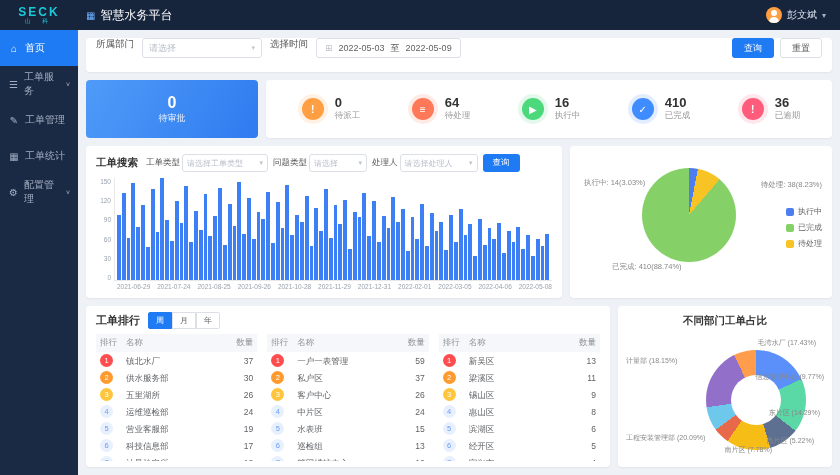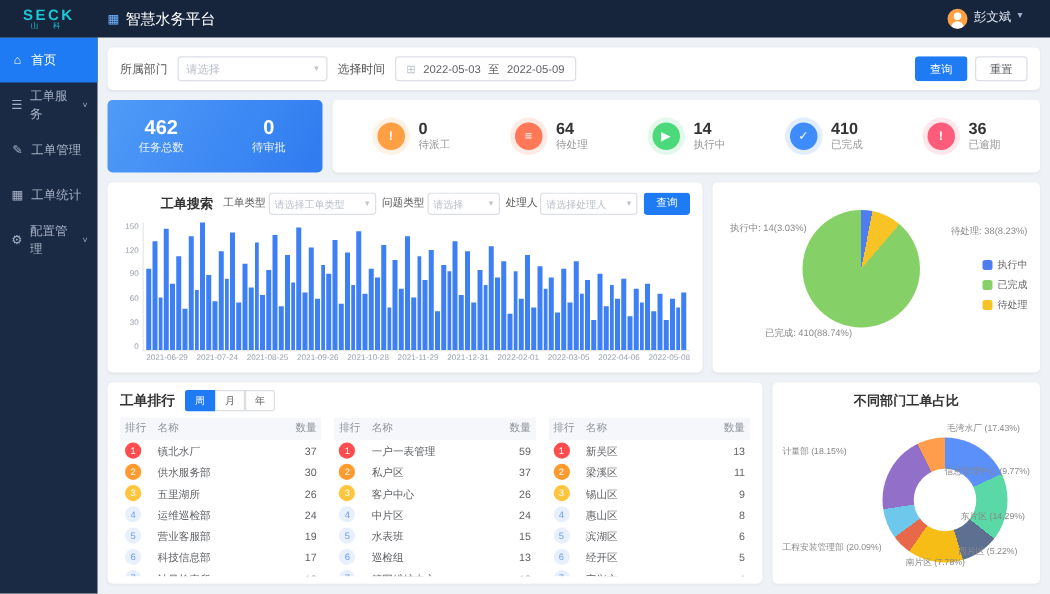--- a/index.html
+++ b/index.html
@@ -10,37 +10,37 @@
     background:#eef1f5; color:#333; font-size:11px;
   }
   
   .header { position:absolute; top:0; left:0; width:100%; height:30px;
     background:#16243c; display:flex; align-items:center; z-index:5; }
   .logo { width:78px; display:flex; flex-direction:column; align-items:center; justify-content:center; }
   .logo-main { color:#1cc8d8; font-weight:bold; font-size:12px; letter-spacing:2px; line-height:12px; }
   .logo-sub { color:#1cc8d8; font-size:6px; letter-spacing:5px; line-height:7px; }
   .app-title-wrap { display:flex; align-items:center; gap:5px; color:#fff; font-size:12px; margin-left:8px; }
   .app-title-icon { color:#6fb2ff; font-size:10px; }
-  .user { margin-left:auto; display:flex; align-items:flex-start; gap:5px; color:#dbe4f0; font-size:10px; padding-right:22px; cursor:pointer; }
+  .user { margin-left:auto; display:flex; align-items:center; gap:5px; color:#dbe4f0; font-size:10px; padding-right:14px; cursor:pointer; }
   .avatar { width:16px; height:16px; border-radius:50%; background:#ff9f43; position:relative; overflow:hidden; }
   .avatar::before { content:''; position:absolute; left:5px; top:3px; width:6px; height:6px; border-radius:50%; background:#fff; }
   .avatar::after { content:''; position:absolute; left:3px; top:10px; width:10px; height:7px; border-radius:5px 5px 0 0; background:#fff; }
   .caret { font-size:8px; color:#9fb2cc; }
   
   .sidebar { position:absolute; top:30px; left:0; width:78px; bottom:0; background:#1b2a44; }
   .side-item { height:36px; display:flex; align-items:center; gap:5px; padding:0 8px; color:#a3aec2; font-size:10px; cursor:pointer; }
   .side-item .s-icon { font-size:10px; width:12px; text-align:center; }
   .side-item.active { background:#1f7bf4; color:#fff; }
   .side-item .s-caret { margin-left:auto; font-size:7px; }
   
   .main { position:absolute; left:78px; top:30px; right:0; bottom:0; padding:8px;
     display:flex; flex-direction:column; gap:8px; }
   .panel { background:#fff; border-radius:4px; box-shadow:0 1px 2px rgba(0,0,0,.05); }
   
-  .filter-bar { height:34px; flex:0 0 34px; display:flex; align-items:center; gap:8px; padding:0 10px; }
+  .filter-bar { height:34px; flex:0 0 34px; display:flex; gap:8px; padding:0 10px; }
   .f-label { font-size:9.5px; color:#555; white-space:nowrap; }
   .select { height:20px; border:1px solid #dcdfe6; border-radius:3px; display:flex; align-items:center;
     justify-content:space-between; padding:0 6px; color:#b8bec8; font-size:9px; background:#fff; cursor:pointer; white-space:nowrap; }
   .sel-caret { font-size:7px; color:#c0c4cc; margin-left:4px; }
   .dept-select { width:120px; }
   .date-box { height:20px; border:1px solid #dcdfe6; border-radius:3px; display:flex; align-items:center;
     gap:6px; padding:0 8px; font-size:9px; color:#606266; cursor:pointer; }
   .cal-icon { color:#c0c4cc; font-size:9px; }
   .filter-actions { margin-left:auto; display:flex; gap:6px; }
   .btn { height:20px; padding:0 11px; border-radius:3px; font-size:9px; display:flex; align-items:center; cursor:pointer; border:1px solid transparent; }
@@ -54,21 +54,21 @@
   .summary-label { font-size:9px; opacity:.9; }
   .stats-card { flex:1; display:flex; align-items:center; justify-content:space-around; padding:0 8px; }
   .stat-item { display:flex; align-items:center; gap:7px; }
   .stat-ring { width:30px; height:30px; border-radius:50%; display:flex; align-items:center; justify-content:center; }
   .stat-dot { width:22px; height:22px; border-radius:50%; color:#fff; font-size:10px; display:flex; align-items:center; justify-content:center; font-weight:bold; }
   .stat-value { font-size:13px; font-weight:bold; color:#333; line-height:14px; }
   .stat-label { font-size:8.5px; color:#999; }
   
   .mid-row { display:flex; gap:8px; height:152px; flex:0 0 152px; }
   .search-panel { flex:1; padding:8px 10px; display:flex; flex-direction:column; min-width:0; }
-  .sp-header { display:flex; align-items:center; gap:5px; white-space:nowrap; overflow:hidden;justify-content:flex-end; }
+  .sp-header { display:flex; align-items:center; gap:5px; white-space:nowrap; overflow:hidden; }
   .sp-title { font-size:10.5px; font-weight:bold; color:#333; margin-right:3px; }
   .sp-field { display:flex; align-items:center; gap:2px; }
   .sp-field .f-label { font-size:8.5px; }
   .sp-field .select { height:18px; font-size:8px; padding:0 4px; }
   .sel-a { width:86px; } .sel-b { width:58px; } .sel-c { width:78px; }
   .sp-btn { height:18px; padding:0 9px; font-size:8.5px; }
   .chart-wrap { flex:1; display:flex; margin-top:6px; min-height:0; }
   .y-axis { width:18px; display:flex; flex-direction:column; justify-content:space-between; align-items:flex-end; font-size:6.5px; color:#9aa3af; padding-right:3px; }
   .bars-area { flex:1; display:flex; align-items:flex-end; border-left:1px solid #e8e8e8; border-bottom:1px solid #e8e8e8; padding:0 2px; }
   .bar { flex:1; margin-right:1px; min-width:1px; }
@@ -180,24 +180,20 @@
     </div>
     <div class="filter-actions">
       <button class="btn btn-primary">查询</button>
       <button class="btn btn-ghost">重置</button>
     </div>
   </div>
 
   <div class="stats-row">
     <div class="summary-card">
       <div class="summary-half">
-        <div class="summary-value">462</div>
-        <div class="summary-label">任务总数</div>
-      </div>
-      <div class="summary-half">
         <div class="summary-value">0</div>
         <div class="summary-label">待审批</div>
       </div>
     </div>
     <div class="panel stats-card">
       <div class="stat-item">
         <span class="stat-ring" style="background: rgba(255, 159, 67, 0.15);">
             <span class="stat-dot" style="background: rgb(255, 159, 67);">!</span>
           </span>
         <span class="stat-text">
@@ -212,21 +208,21 @@
         <span class="stat-text">
           <div class="stat-value">64</div>
           <div class="stat-label">待处理</div>
         </span>
       </div>
       <div class="stat-item">
         <span class="stat-ring" style="background: rgba(76, 217, 123, 0.15);">
             <span class="stat-dot" style="background: rgb(76, 217, 123);">▶</span>
           </span>
         <span class="stat-text">
-          <div class="stat-value">14</div>
+          <div class="stat-value">16</div>
           <div class="stat-label">执行中</div>
         </span>
       </div>
       <div class="stat-item">
         <span class="stat-ring" style="background: rgba(63, 140, 255, 0.15);">
             <span class="stat-dot" style="background: rgb(63, 140, 255);">✓</span>
           </span>
         <span class="stat-text">
           <div class="stat-value">410</div>
           <div class="stat-label">已完成</div>

